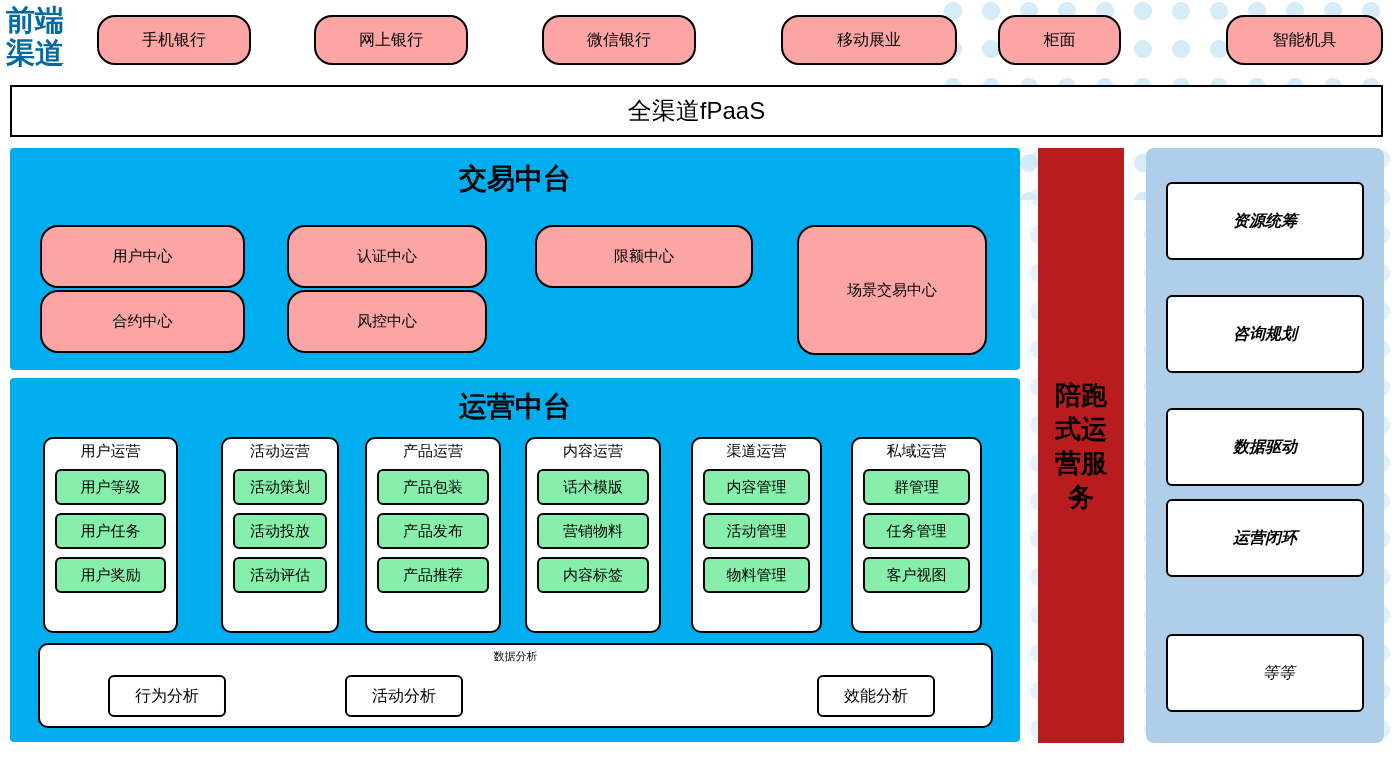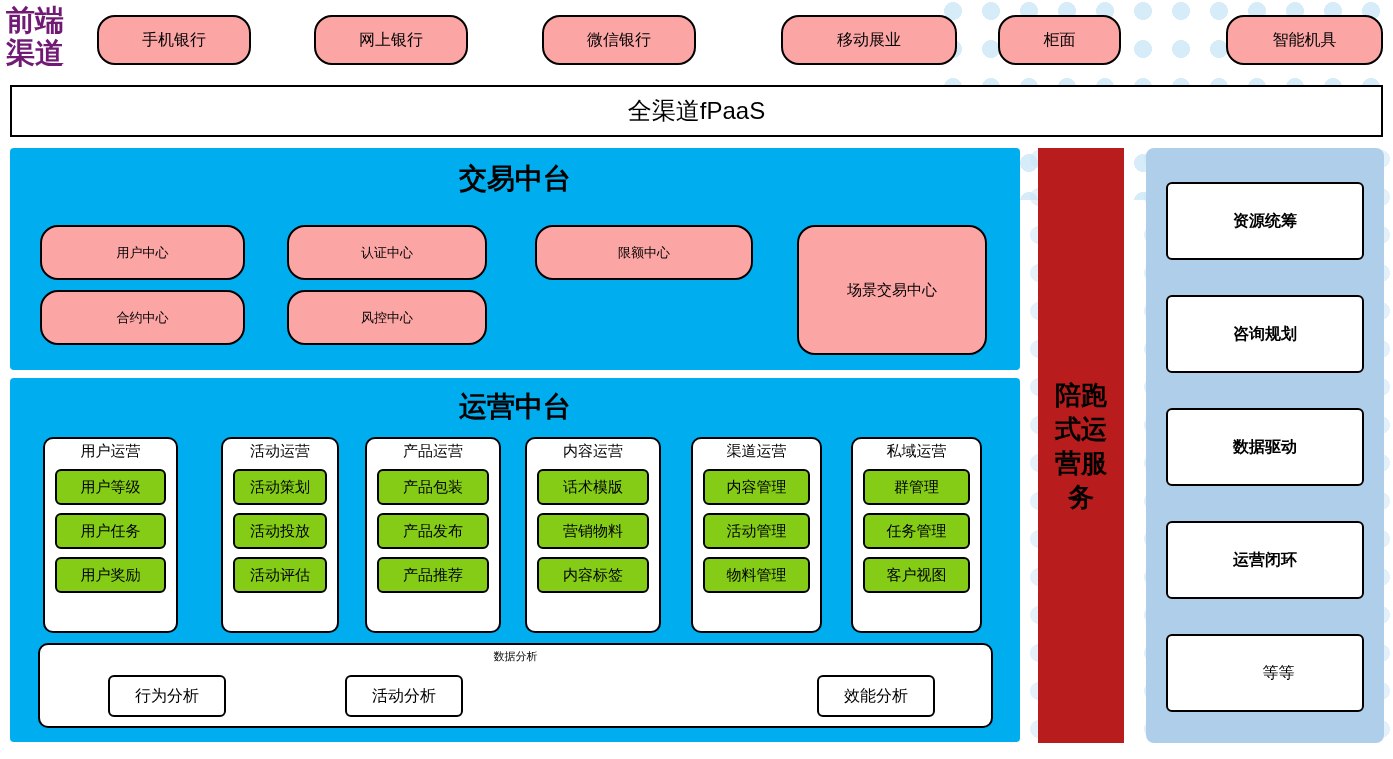--- a/index.html
+++ b/index.html
@@ -64,21 +64,21 @@
   
   .fe-label {
     position: absolute;
     left: 6px;
     top: 4px;
     width: 84px;
     font-family: "Liberation Serif", "DejaVu Serif", serif;
     font-weight: bold;
     font-size: 29px;
     line-height: 33px;
-    color: #701a75;
+    color: #0369a1;
     letter-spacing: 0px;
     z-index: 4;
   }
   .fe-label span { display: block; }
 
   .chan {
     top: 15px;
     height: 50px;
     font-size: 16px;
   }
@@ -116,21 +116,21 @@
     text-align: center;
     font-size: 28px;
     font-weight: bold;
     color: #000;
     z-index: 4;
   }
   #trade-title { top: 160px; }
   #ops-title   { top: 388px; }
 
   
-  .tc { height: 55px; font-size: 13px; }
+  .tc { height: 63px; font-size: 15px; }
 
   
   .opscol {
     position: absolute;
     background: #ffffff;
     border: 2.5px solid #000;
     border-radius: 10px;
     z-index: 3;
     top: 437px;
     height: 196px;
@@ -144,21 +144,21 @@
     font-size: 15px;
     color: #000;
   }
   .opsitem {
     position: absolute;
     left: 10px;
     right: 10px;
     height: 36px;
     border: 2.5px solid #000;
     border-radius: 6px;
-    background: #84cc16;
+    background: #86efac;
     display: flex;
     align-items: center;
     justify-content: center;
     font-size: 15px;
     color: #000;
   }
   .opsitem.i0 { top: 30px; }
   .opsitem.i1 { top: 74px; }
   .opsitem.i2 { top: 118px; }
 
@@ -225,20 +225,21 @@
   
   #cap-panel {
     position: absolute;
     left: 1146px;
     top: 148px;
     width: 238px;
     height: 595px;
     background: #AFCEEA;
     border-radius: 8px;
     z-index: 3;
+    font-style: italic;
   }
   .capbox {
     position: absolute;
     left: 20px;
     width: 198px;
     height: 78px;
     background: #fff;
     border: 2.5px solid #000;
     border-radius: 6px;
     display: flex;
@@ -361,17 +362,17 @@
   </div>
 
   <div id="service-bar">
     <div class="vtext">陪跑式运营服务</div>
   </div>
 
   <div id="cap-panel">
     <div class="capbox" style="top:34px;">资源统筹</div>
     <div class="capbox" style="top:147px;">咨询规划</div>
     <div class="capbox" style="top:260px;">数据驱动</div>
-    <div class="capbox" style="top:373px;">运营闭环</div>
+    <div class="capbox" style="top:351px;">运营闭环</div>
     <div class="capbox plain" style="top:486px;">等等</div>
   </div>
 
 </div>
 
 </body></html>

